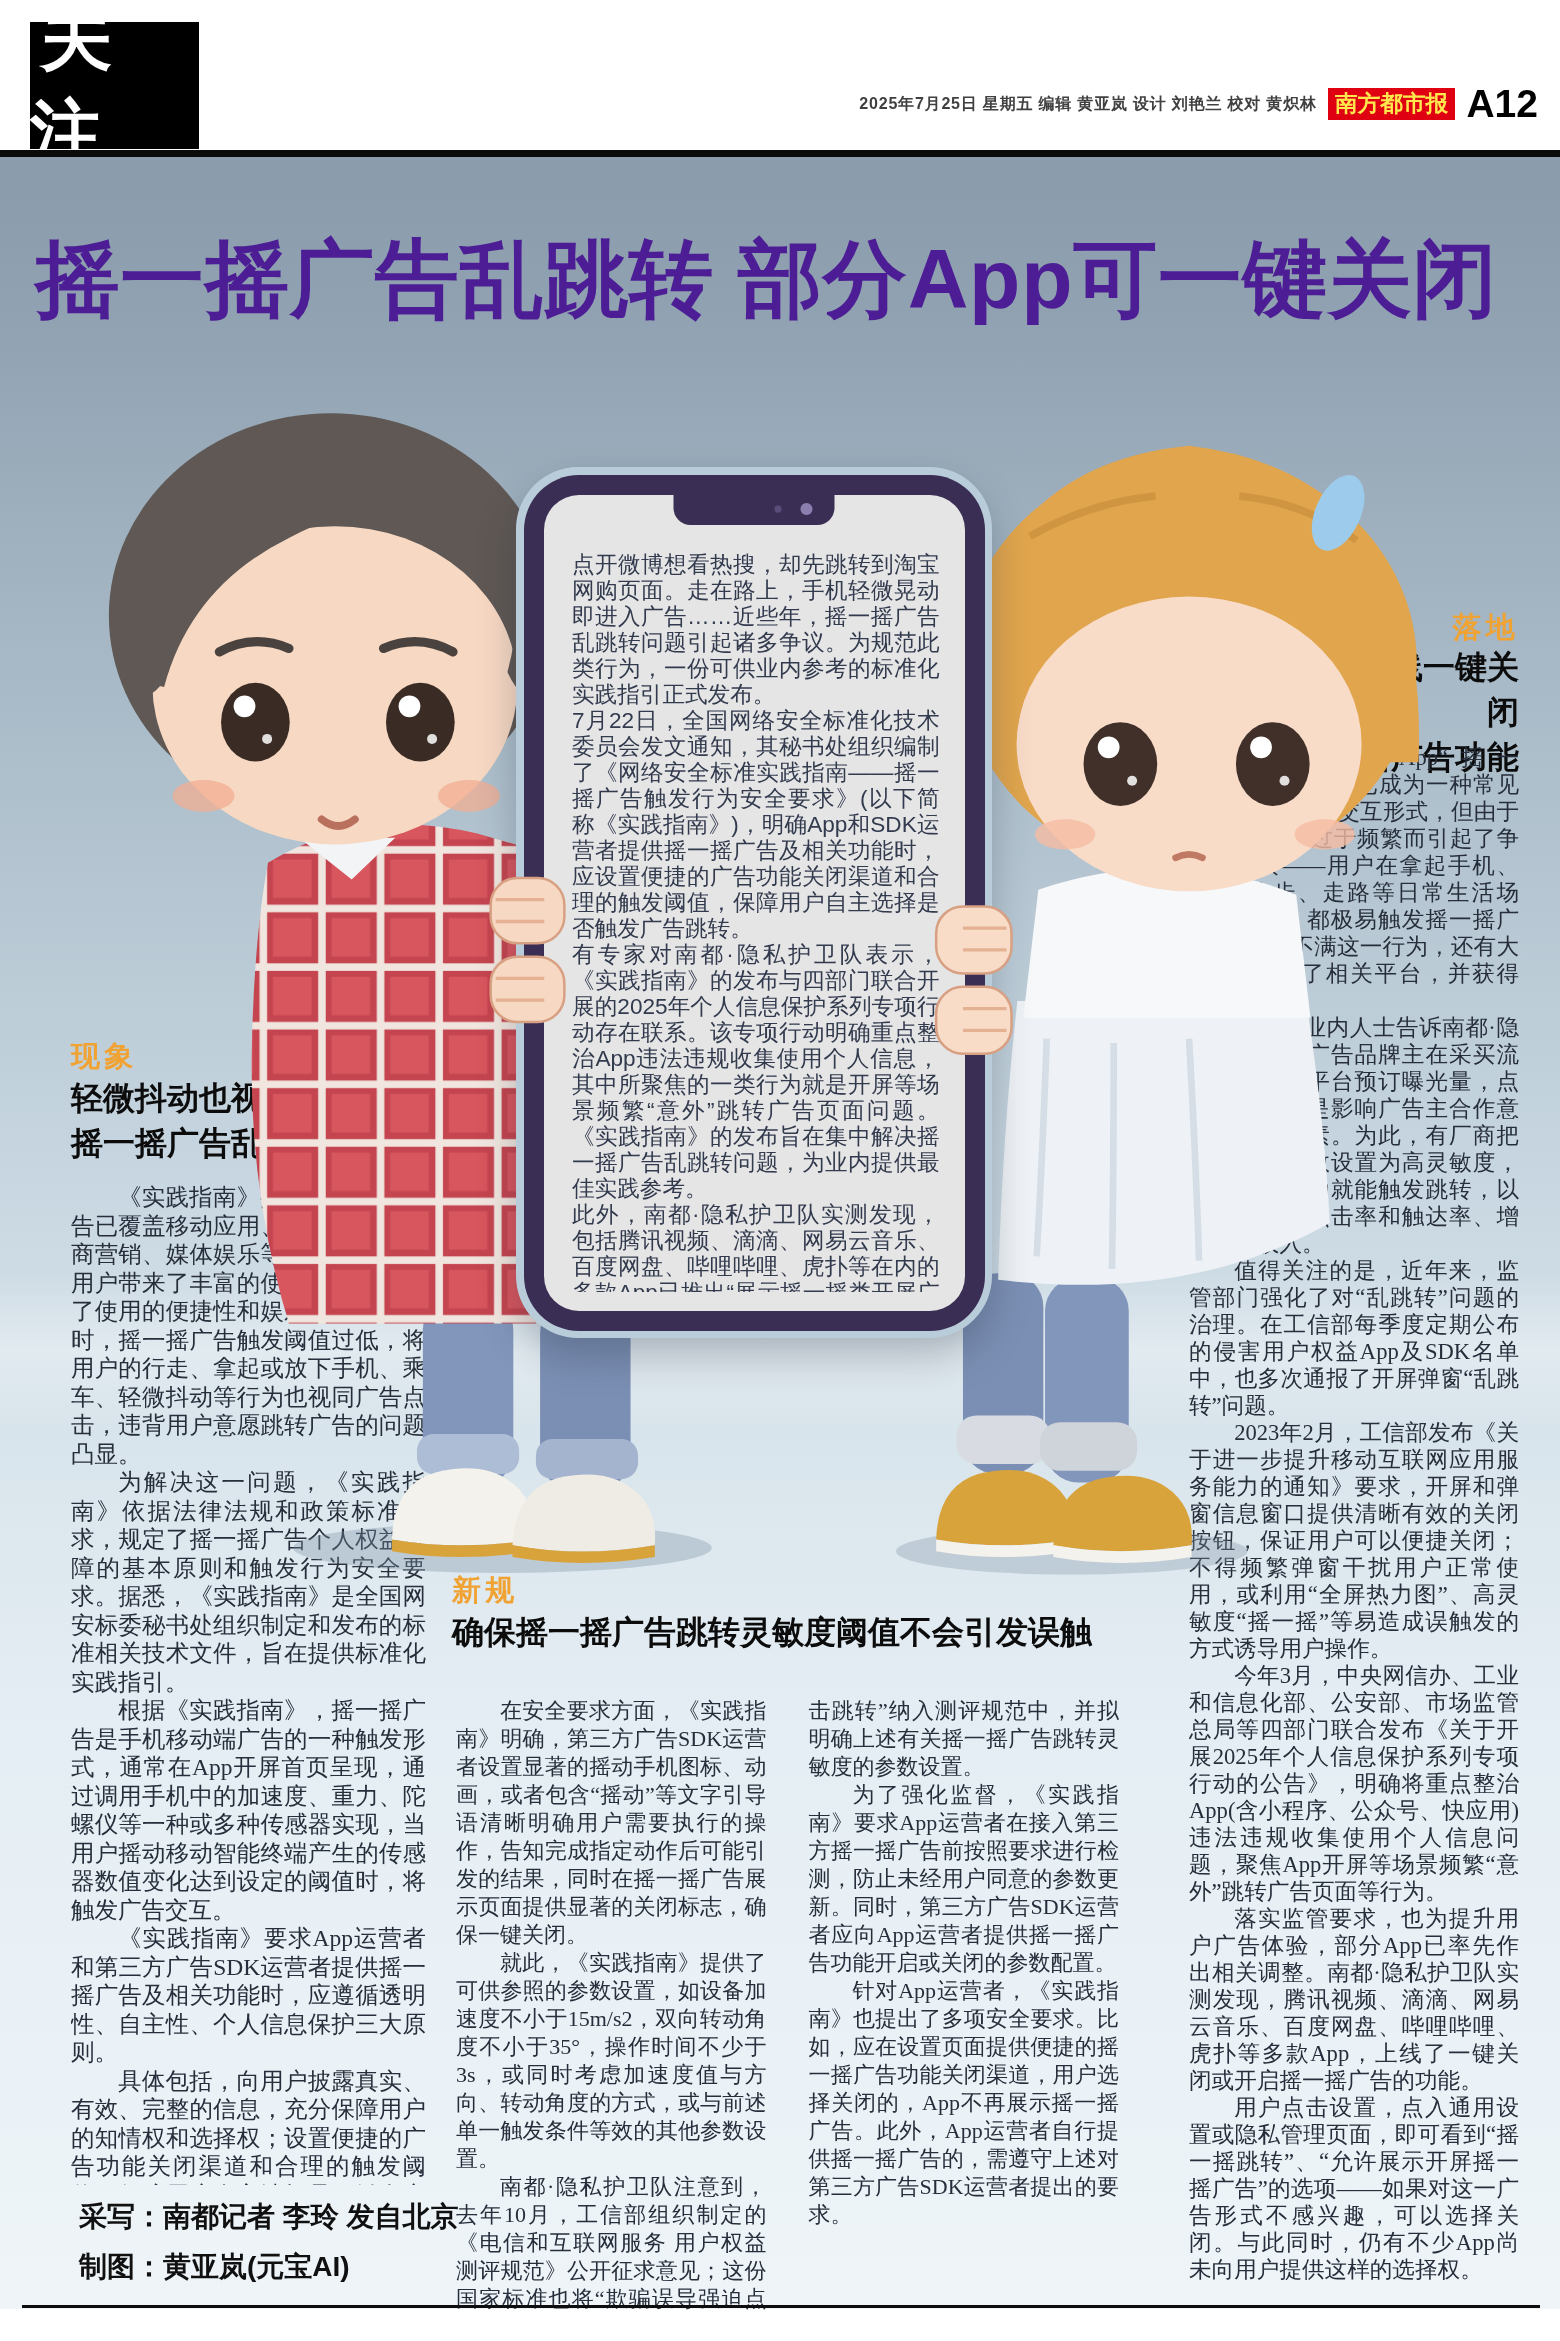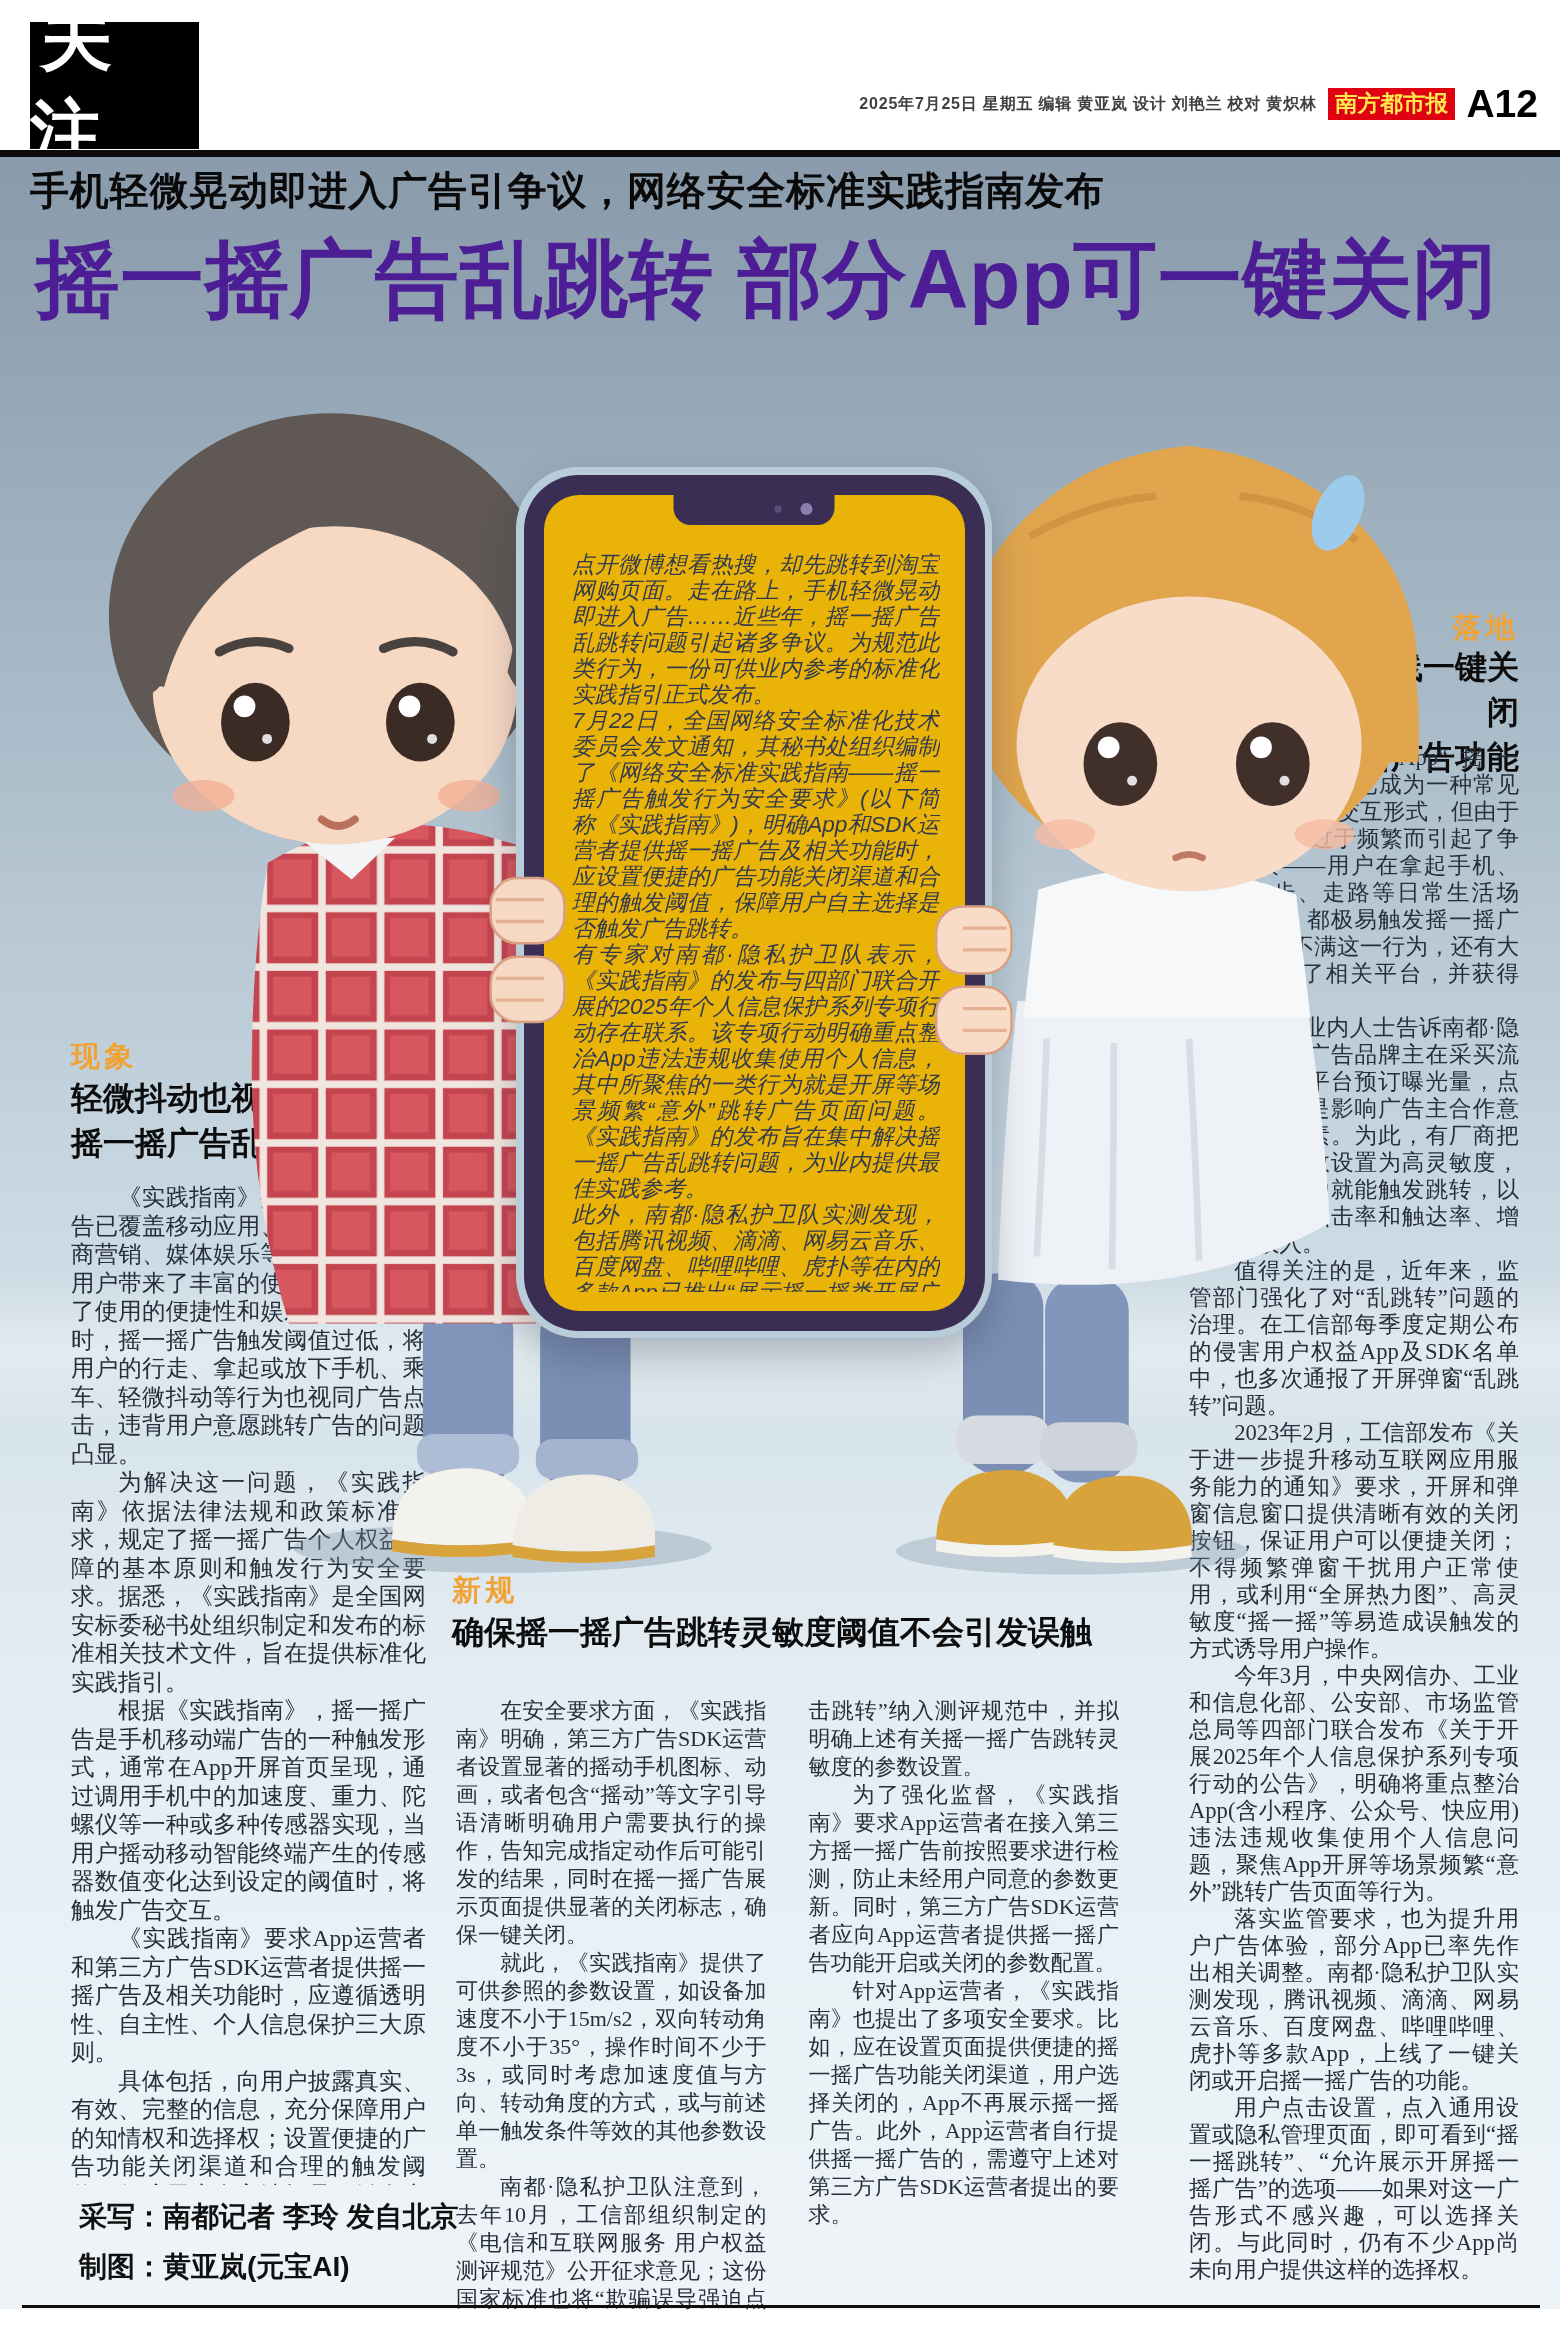--- a/index.html
+++ b/index.html
@@ -27,21 +27,21 @@
           color:#0a0a0a;letter-spacing:0.8px;white-space:nowrap;}
   .main-title{position:absolute;left:23.5px;top:211px;margin:12px;font-size:84px;font-weight:900;
           color:#4c1d95;letter-spacing:0.8px;white-space:nowrap;}
   
   .chars-svg,.hands-svg{position:absolute;left:0;top:0;width:1560px;height:2342px;pointer-events:none;}
   .chars-svg{z-index:2;} .hands-svg{z-index:4;}
   .phone{position:absolute;left:516px;top:467px;width:476px;height:871px;z-index:3;
          background:#b9ccd9;border-radius:62px;padding:7.5px;box-sizing:border-box;
          box-shadow:0 18.4px 38px rgba(35,45,65,.28);}
   .bezel{width:100%;height:100%;background:#3b2e55;border-radius:55px;padding:20px;box-sizing:border-box;}
-  .screen{position:relative;width:100%;height:100%;background:#eab308;border-radius:35px;overflow:hidden;font-style:italic;}
+  .screen{position:relative;width:100%;height:100%;background:#e5e5e5;border-radius:35px;overflow:hidden;}
   .notch{position:absolute;left:50%;top:0;transform:translateX(-50%);width:161px;height:30px;
          background:#3b2e55;border-radius:0 0 17px 17px;}
   .cam{position:absolute;right:22px;top:8.4px;width:11.7px;height:11.7px;border-radius:50%;
        background:#8b7fb0;box-shadow:-28.5px 0 0 -2.5px #5a4d7a;}
   .screen-text{position:absolute;left:28.5px;right:25px;top:57px;bottom:18.4px;overflow:hidden;
          font-size:22.6px;line-height:26px;color:#323a4e;font-weight:500;
          text-align:justify;}
   .screen-text p{margin:0;}
   
   .sec-label{position:absolute;margin:0;font-size:29px;font-weight:900;color:#f0a233;letter-spacing:4.2px;}
@@ -150,21 +150,20 @@
       <circle cx="1352" cy="932" r="6" fill="#ffffff" opacity="0.85"></circle>
       <ellipse cx="1520" cy="912" rx="44" ry="50" fill="#41302a"></ellipse>
       <circle cx="1506" cy="892" r="13" fill="#ffffff"></circle>
       <circle cx="1534" cy="932" r="6" fill="#ffffff" opacity="0.85"></circle>
       <ellipse cx="1272" cy="996" rx="36" ry="18" fill="#f6bca2" opacity="0.8"></ellipse>
       <ellipse cx="1582" cy="996" rx="36" ry="18" fill="#f6bca2" opacity="0.8"></ellipse>
       <path d="M1404 1024 Q1420 1016 1436 1024" stroke="#c07a64" stroke-width="8" fill="none" stroke-linecap="round"></path>
     </g>
   </svg>
 
-  <h2 class="kicker">手机轻微晃动即进入广告引争议，网络安全标准实践指南发布</h2>
   <h1 class="main-title">摇一摇广告乱跳转 部分App可一键关闭</h1>
 
   <div class="phone">
     <div class="bezel">
       <div class="screen">
         <div class="notch">
             <span class="cam"></span>
           </div>
         <div class="screen-text">
           <p>点开微博想看热搜，却先跳转到淘宝网购页面。走在路上，手机轻微晃动即进入广告……近些年，摇一摇广告乱跳转问题引起诸多争议。为规范此类行为，一份可供业内参考的标准化实践指引正式发布。</p>

